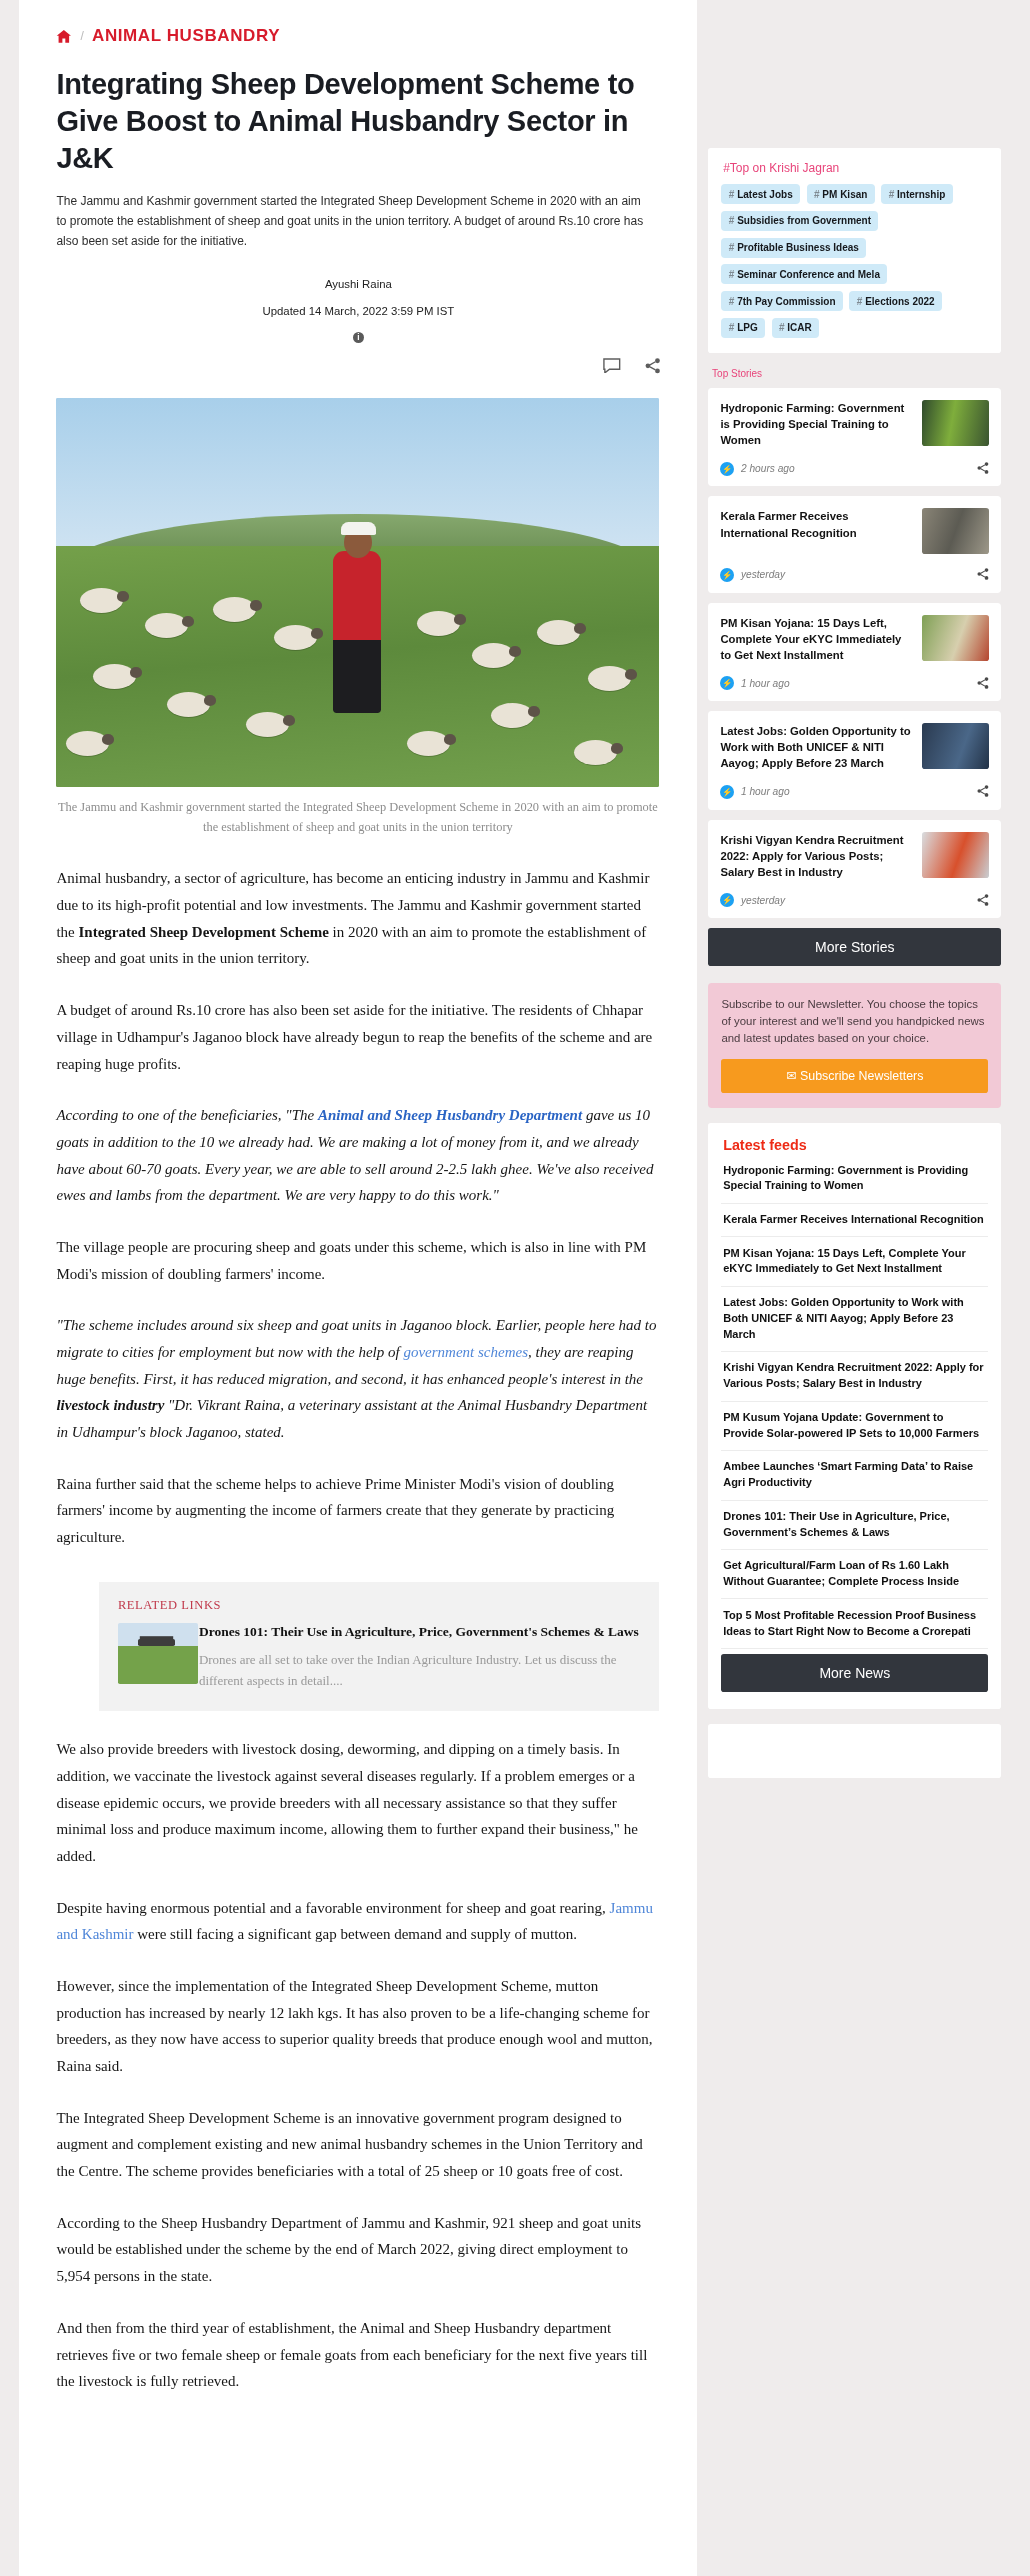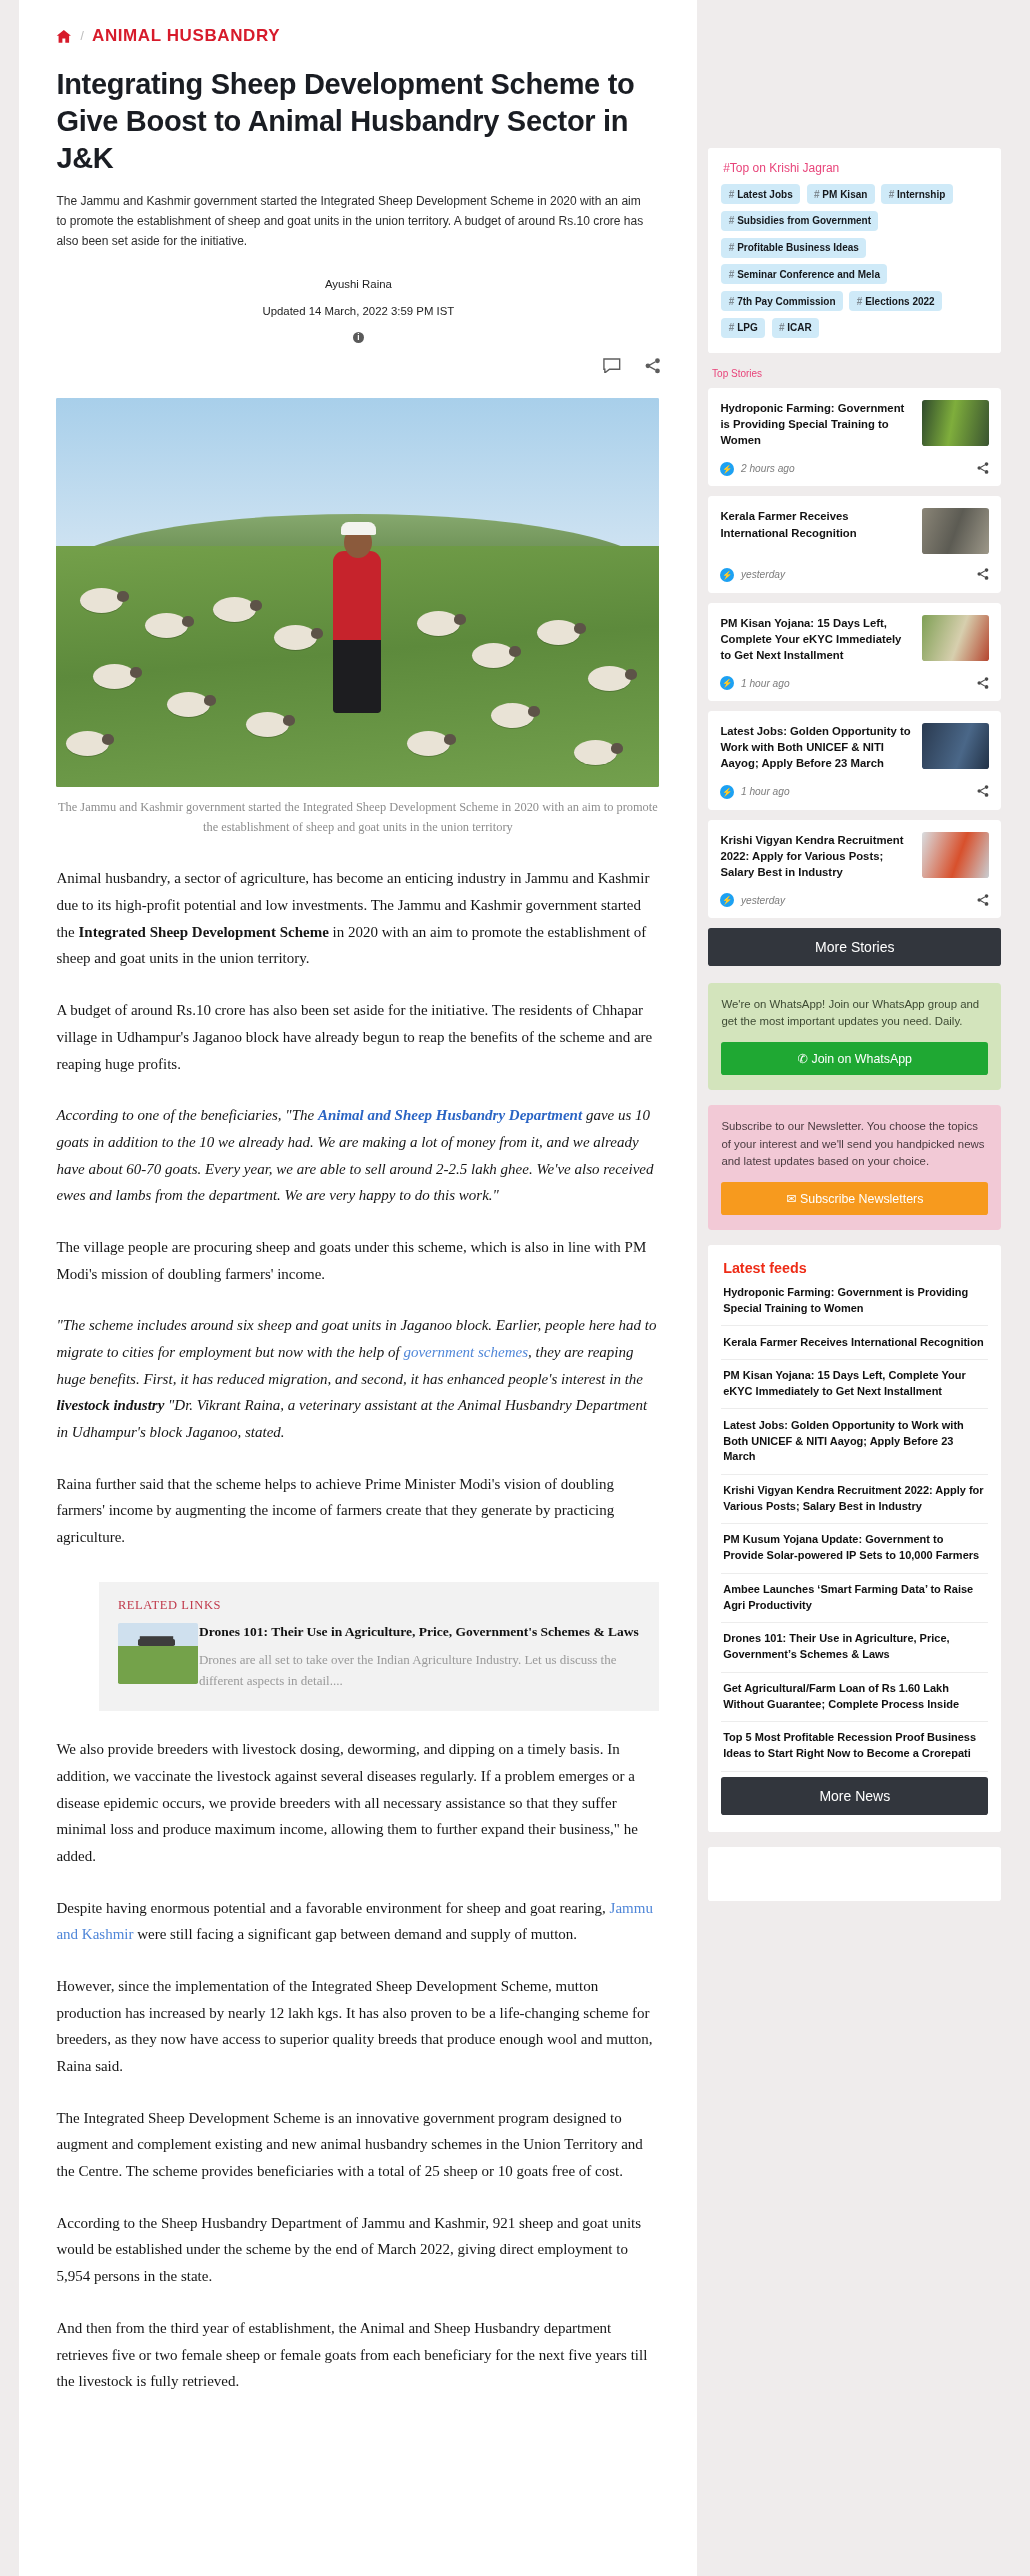--- a/index.html
+++ b/index.html
@@ -404,27 +404,20 @@
                 <circle cx="13.5" cy="14" r="2.6" fill="#4a4a4a"></circle>
                 <path d="M5.4 7.4 11.3 4.1M5.4 9.6l5.9 3.3" stroke="#4a4a4a" stroke-width="1.5"></path>
               </svg>
           </span>
         </div>
       </div>
 
       <div class="btn-dark">More Stories</div>
     </div>
 
-    <div class="promo-green">
-      <p>We're on WhatsApp! Join our WhatsApp group and get the most important updates you need. Daily.</p>
-      <div class="btn-wa">
-        <span>✆</span>
-        <span>Join on WhatsApp</span>
-      </div>
-    </div>
 
     <div class="promo-pink">
       <p>Subscribe to our Newsletter. You choose the topics of your interest and we'll send you handpicked news and latest updates based on your choice.</p>
       <div class="btn-news">
         <span>✉</span>
         <span>Subscribe Newsletters</span>
       </div>
     </div>
 
     <div class="card pad">

